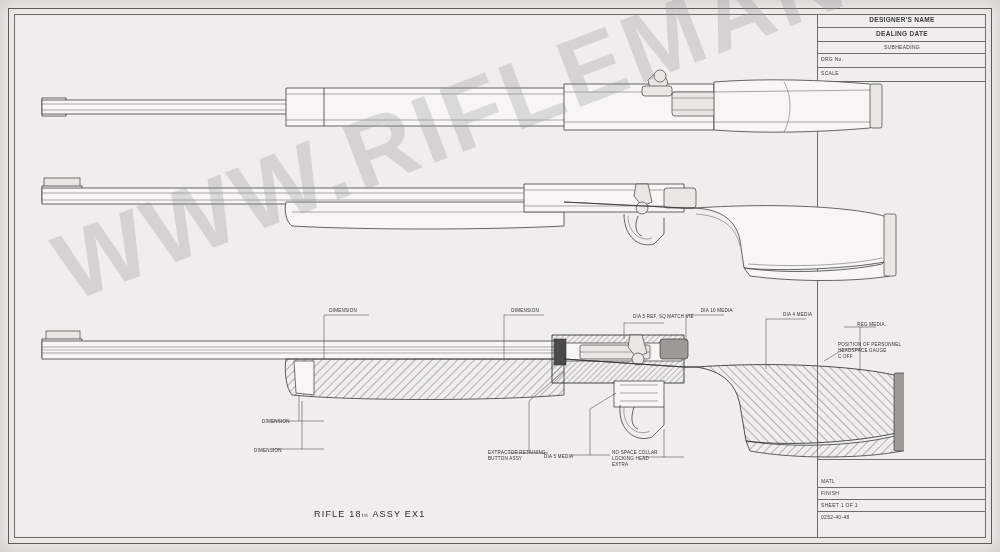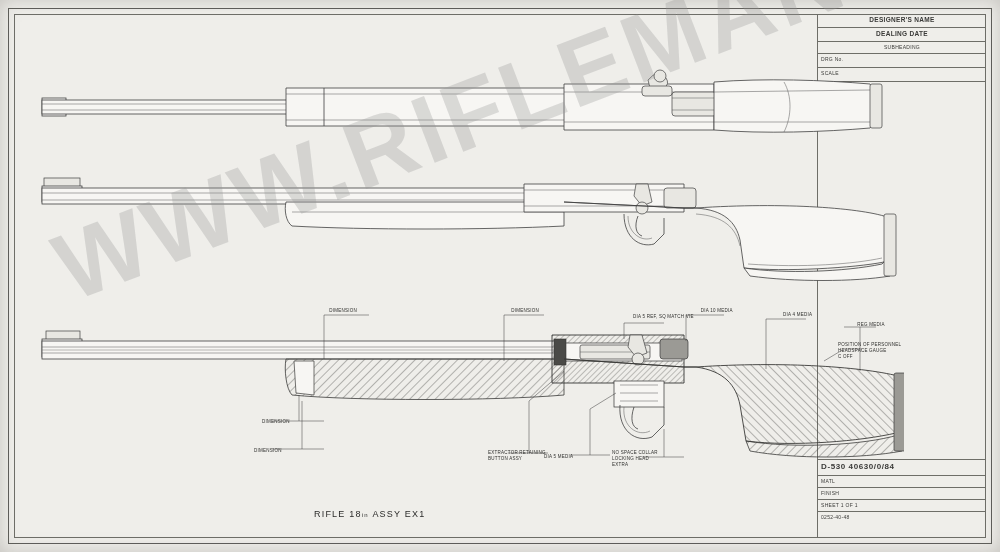--- a/index.html
+++ b/index.html
@@ -318,23 +318,20 @@
 
     <div class="tb-box" style="top:40px; height:14px;">
       <div class="tb-text left">DRG No.</div>
     </div>
     <div class="tb-box" style="top:54px; height:14px;">
       <div class="tb-text left">SCALE</div>
     </div>
 
     <div class="tb-box" style="top:68px; height:378px; border-bottom:1px solid #6e6e68;"></div>
 
-    <div class="tb-box" style="top:446px; height:16px;">
-      <div class="tb-text big left">D-530 40630/0/84</div>
-    </div>
     <div class="tb-box" style="top:462px; height:12px;">
       <div class="tb-text left">MATL</div>
     </div>
     <div class="tb-box" style="top:474px; height:12px;">
       <div class="tb-text left">FINISH</div>
     </div>
     <div class="tb-box" style="top:486px; height:12px;">
       <div class="tb-text left">SHEET 1 OF 1</div>
     </div>
     <div class="tb-box" style="top:498px; height:14px; border-bottom:none;">

